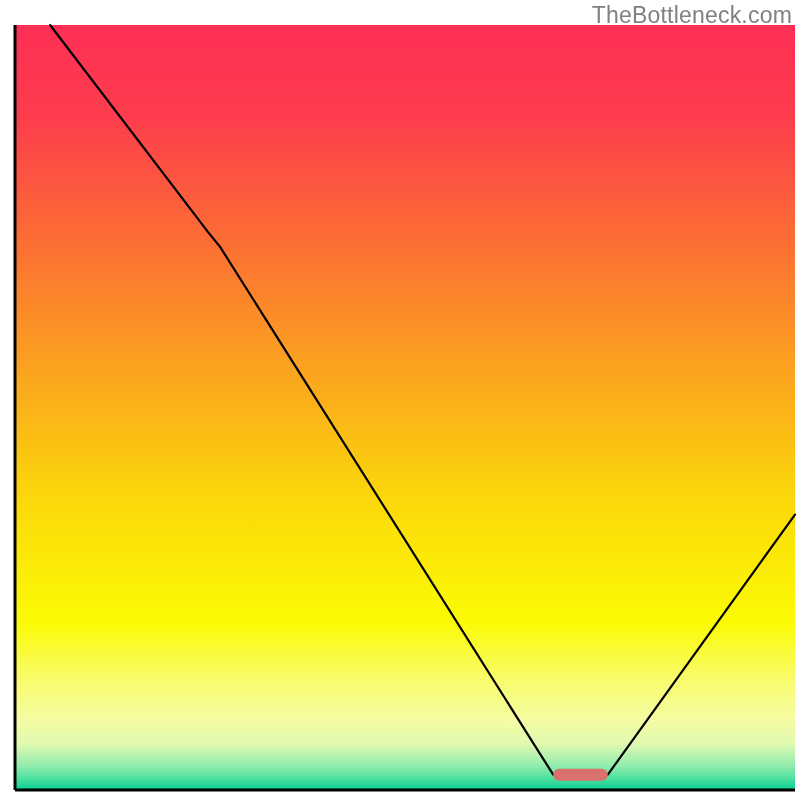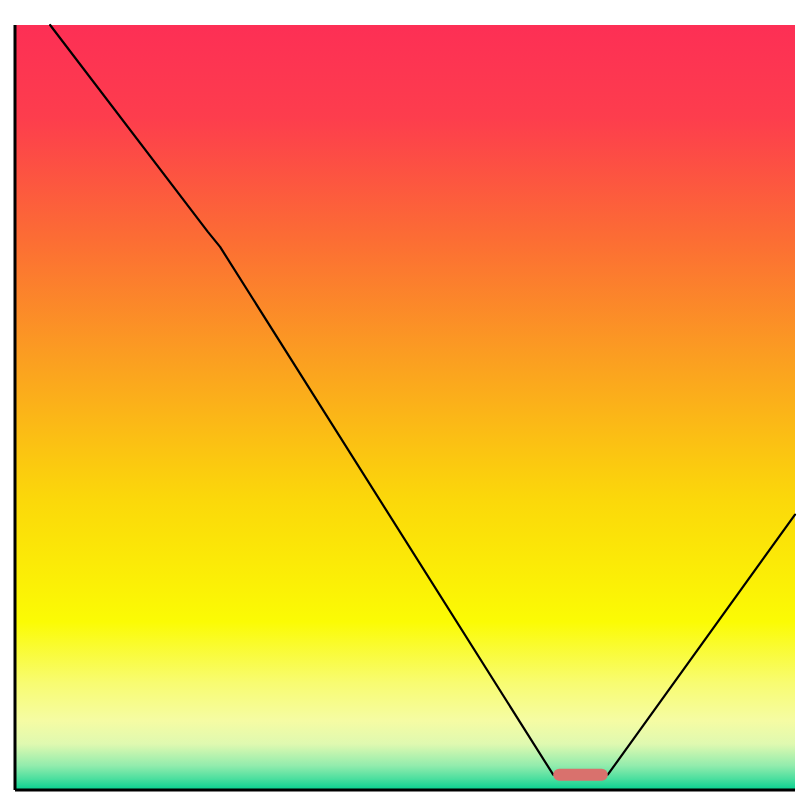--- a/index.html
+++ b/index.html
@@ -29,20 +29,21 @@
   svg.chart {
     position: absolute;
     top: 0;
     left: 0;
   }
 </style>
 </head>
 <body>
 <div class="stage">
 
+<div class="watermark">TheBottleneck.com</div>
 
 <svg class="chart" width="800" height="800" viewBox="0 0 800 800">
   <defs>
     <linearGradient id="heat" x1="0" y1="0" x2="0" y2="1">
           <stop offset="0.00%" stop-color="#fd2f55"></stop>
           <stop offset="12.00%" stop-color="#fd3d4d"></stop>
           <stop offset="28.00%" stop-color="#fc6d34"></stop>
           <stop offset="45.00%" stop-color="#fba31f"></stop>
           <stop offset="62.00%" stop-color="#fbd80a"></stop>
           <stop offset="78.00%" stop-color="#fbfb04"></stop>

